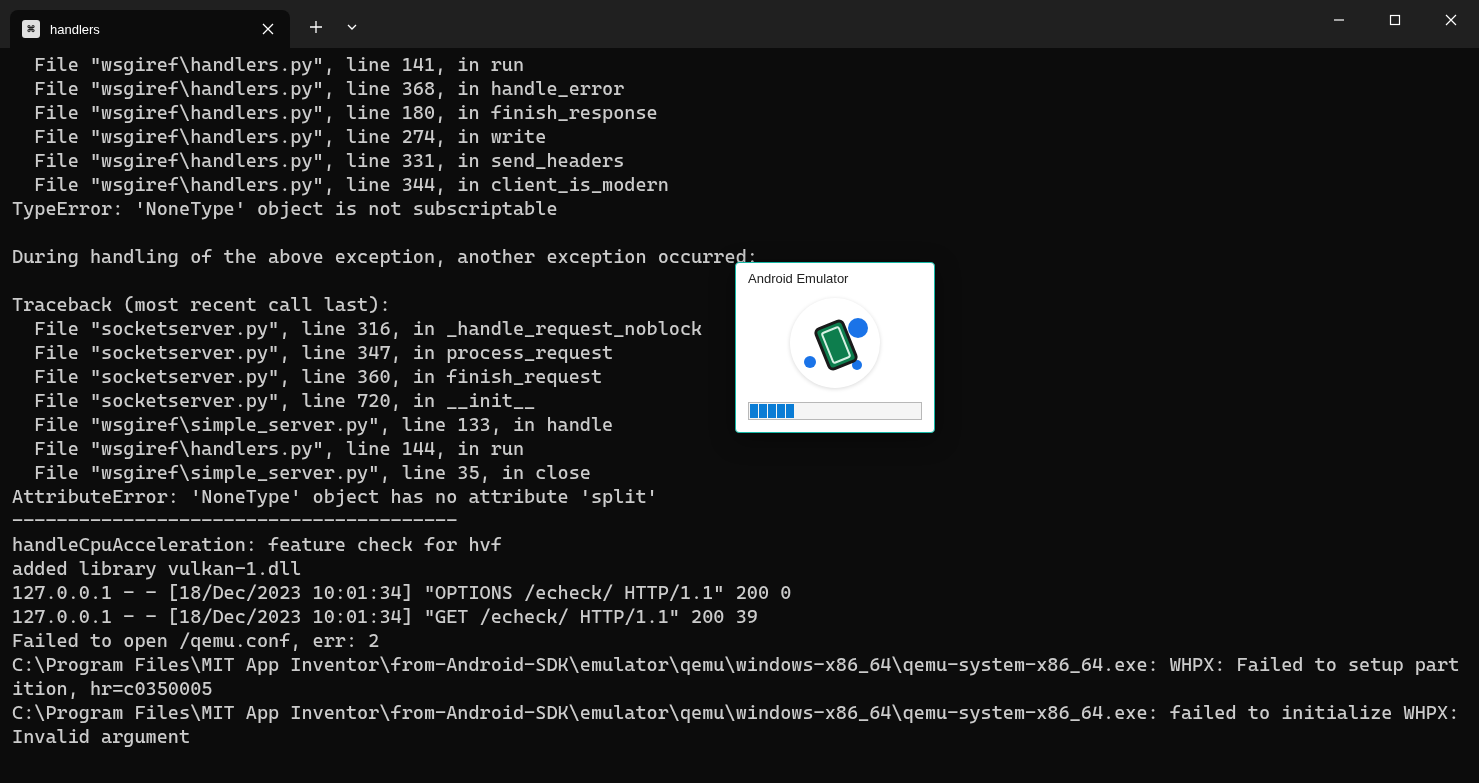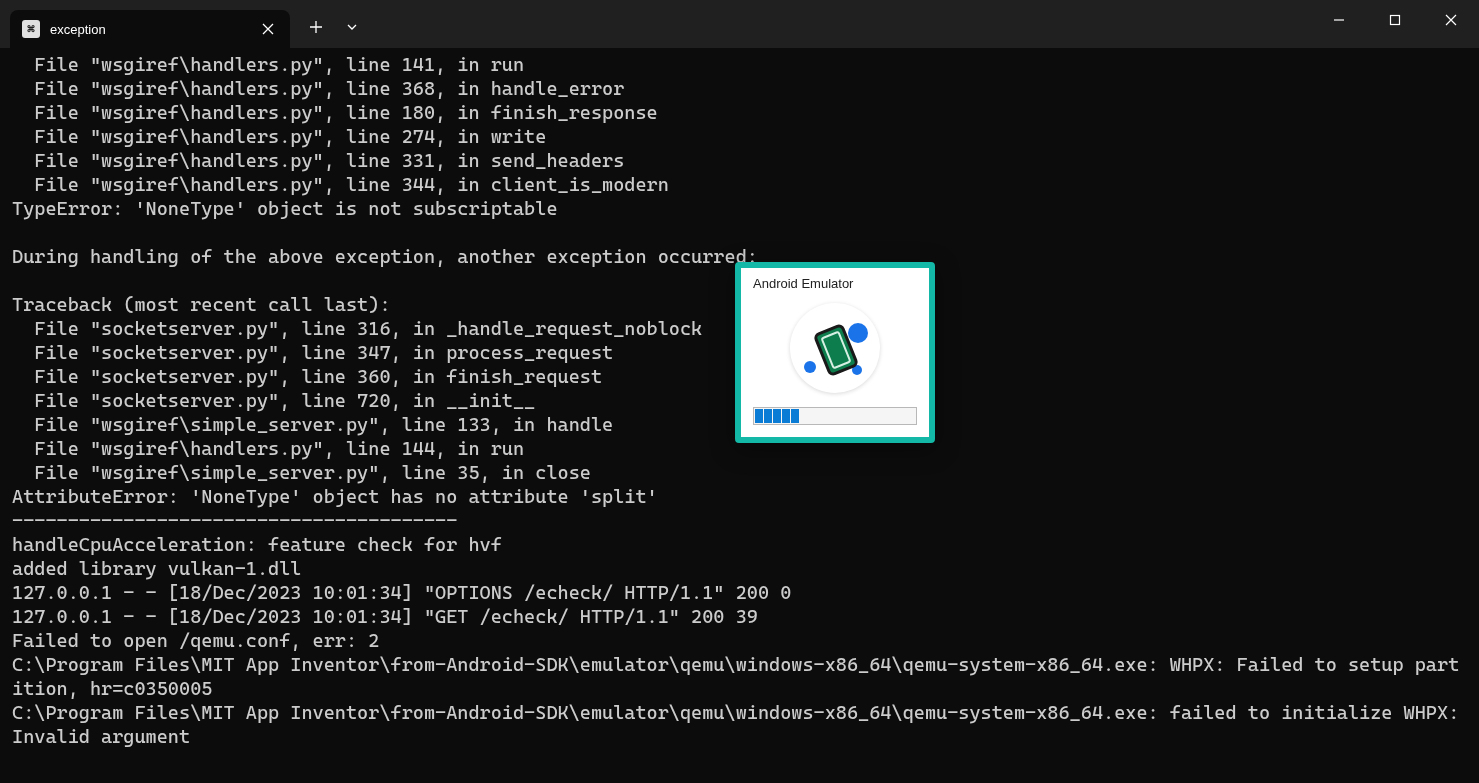--- a/index.html
+++ b/index.html
@@ -97,21 +97,21 @@
   line-height: 24px;
   white-space: pre-wrap;
   word-break: break-all;
 }
 .dialog {
   position: absolute;
   top: 262px;
   left: 735px;
   width: 200px;
   background: #ffffff;
-  border: 6px solid #14b8a6;
+  border: 1px solid #14b8a6;
   border-radius: 4px;
   box-shadow: 0 6px 24px rgba(0,0,0,0.4);
   padding-bottom: 12px;
 }
 .dialog-title {
   font-size: 13px;
   color: #222;
   padding: 8px 12px 4px 12px;
 }
 .dialog-icon-wrap {
@@ -152,21 +152,21 @@
   content:""; position:absolute; inset:3px; border:2px solid #d6f0e3;
   border-radius:3px;
 }
 </style>
 </head>
 <body>
 
 <div class="titlebar">
   <div class="tab">
     <div class="tab-icon">⌘</div>
-    <div class="tab-title">exception</div>
+    <div class="tab-title">handlers</div>
     <div class="tab-close">
       <svg width="12" height="12" viewBox="0 0 12 12">
           <path d="M1 1 L11 11 M11 1 L1 11" stroke="#fff" stroke-width="1.3"></path>
         </svg>
     </div>
   </div>
   <div class="tab-actions">
     <div class="tab-action">
       <svg width="14" height="14" viewBox="0 0 14 14">
           <path d="M7 1 V13 M1 7 H13" stroke="#fff" stroke-width="1.3"></path>

